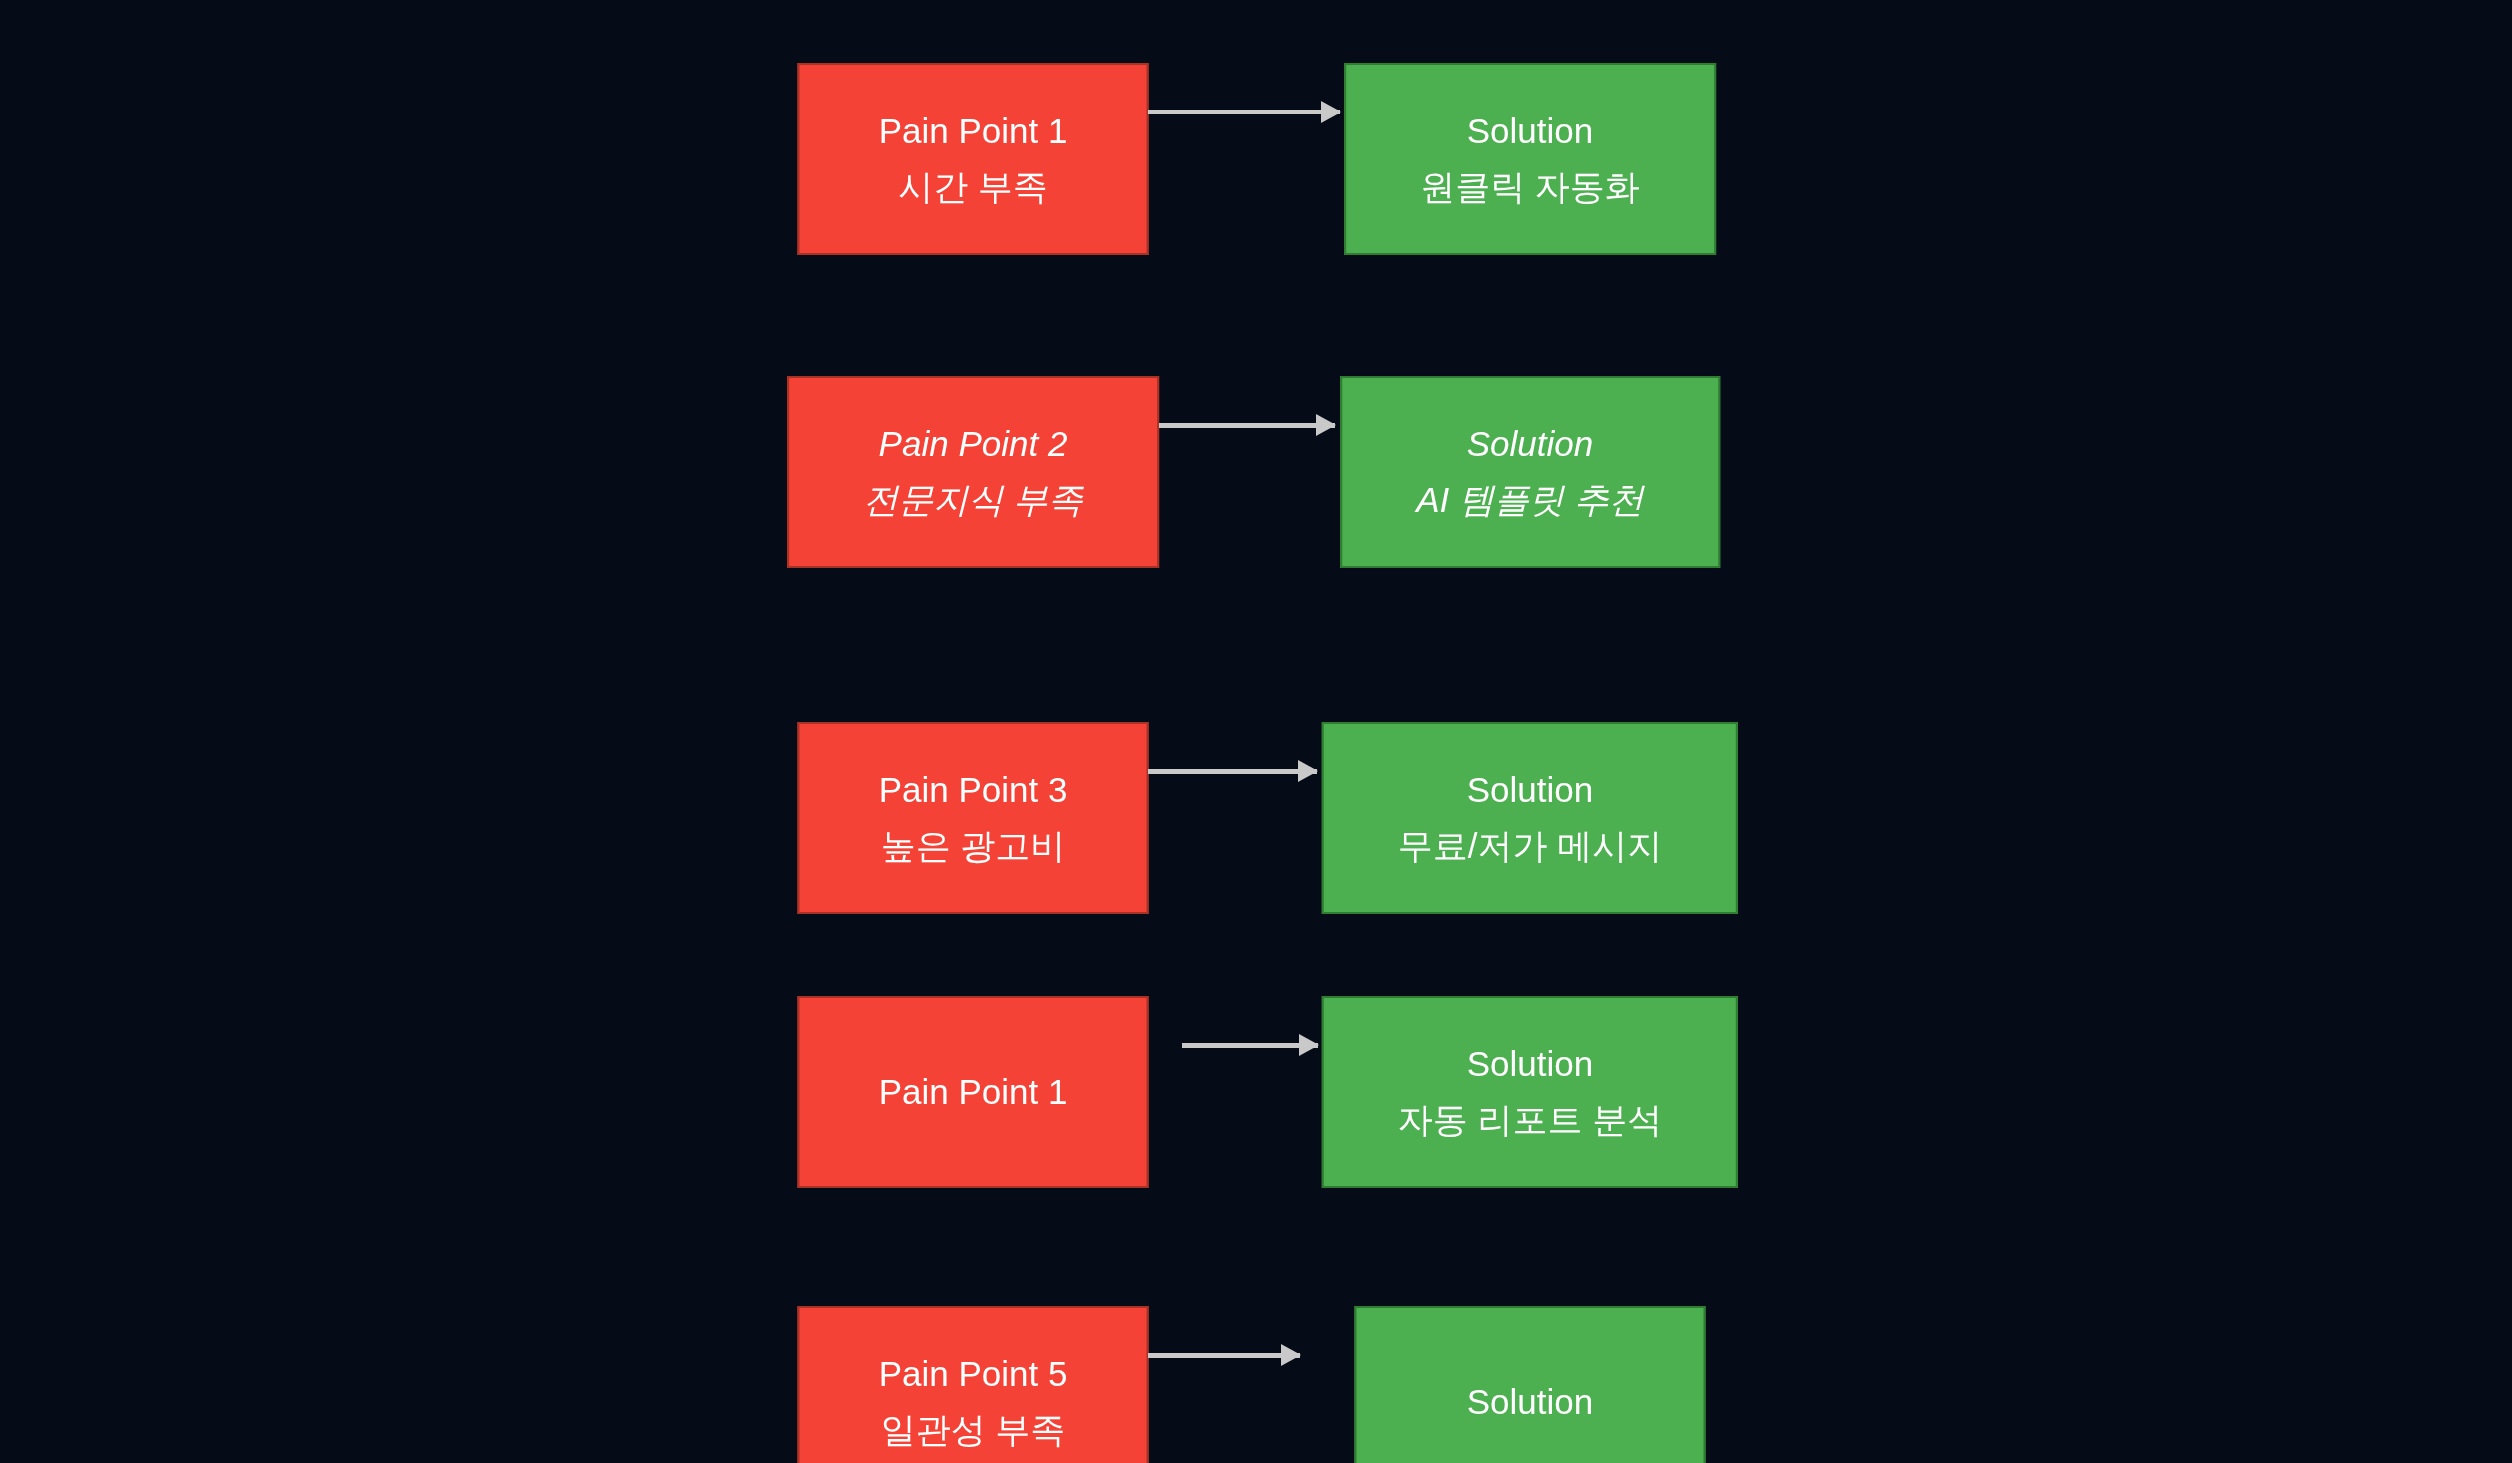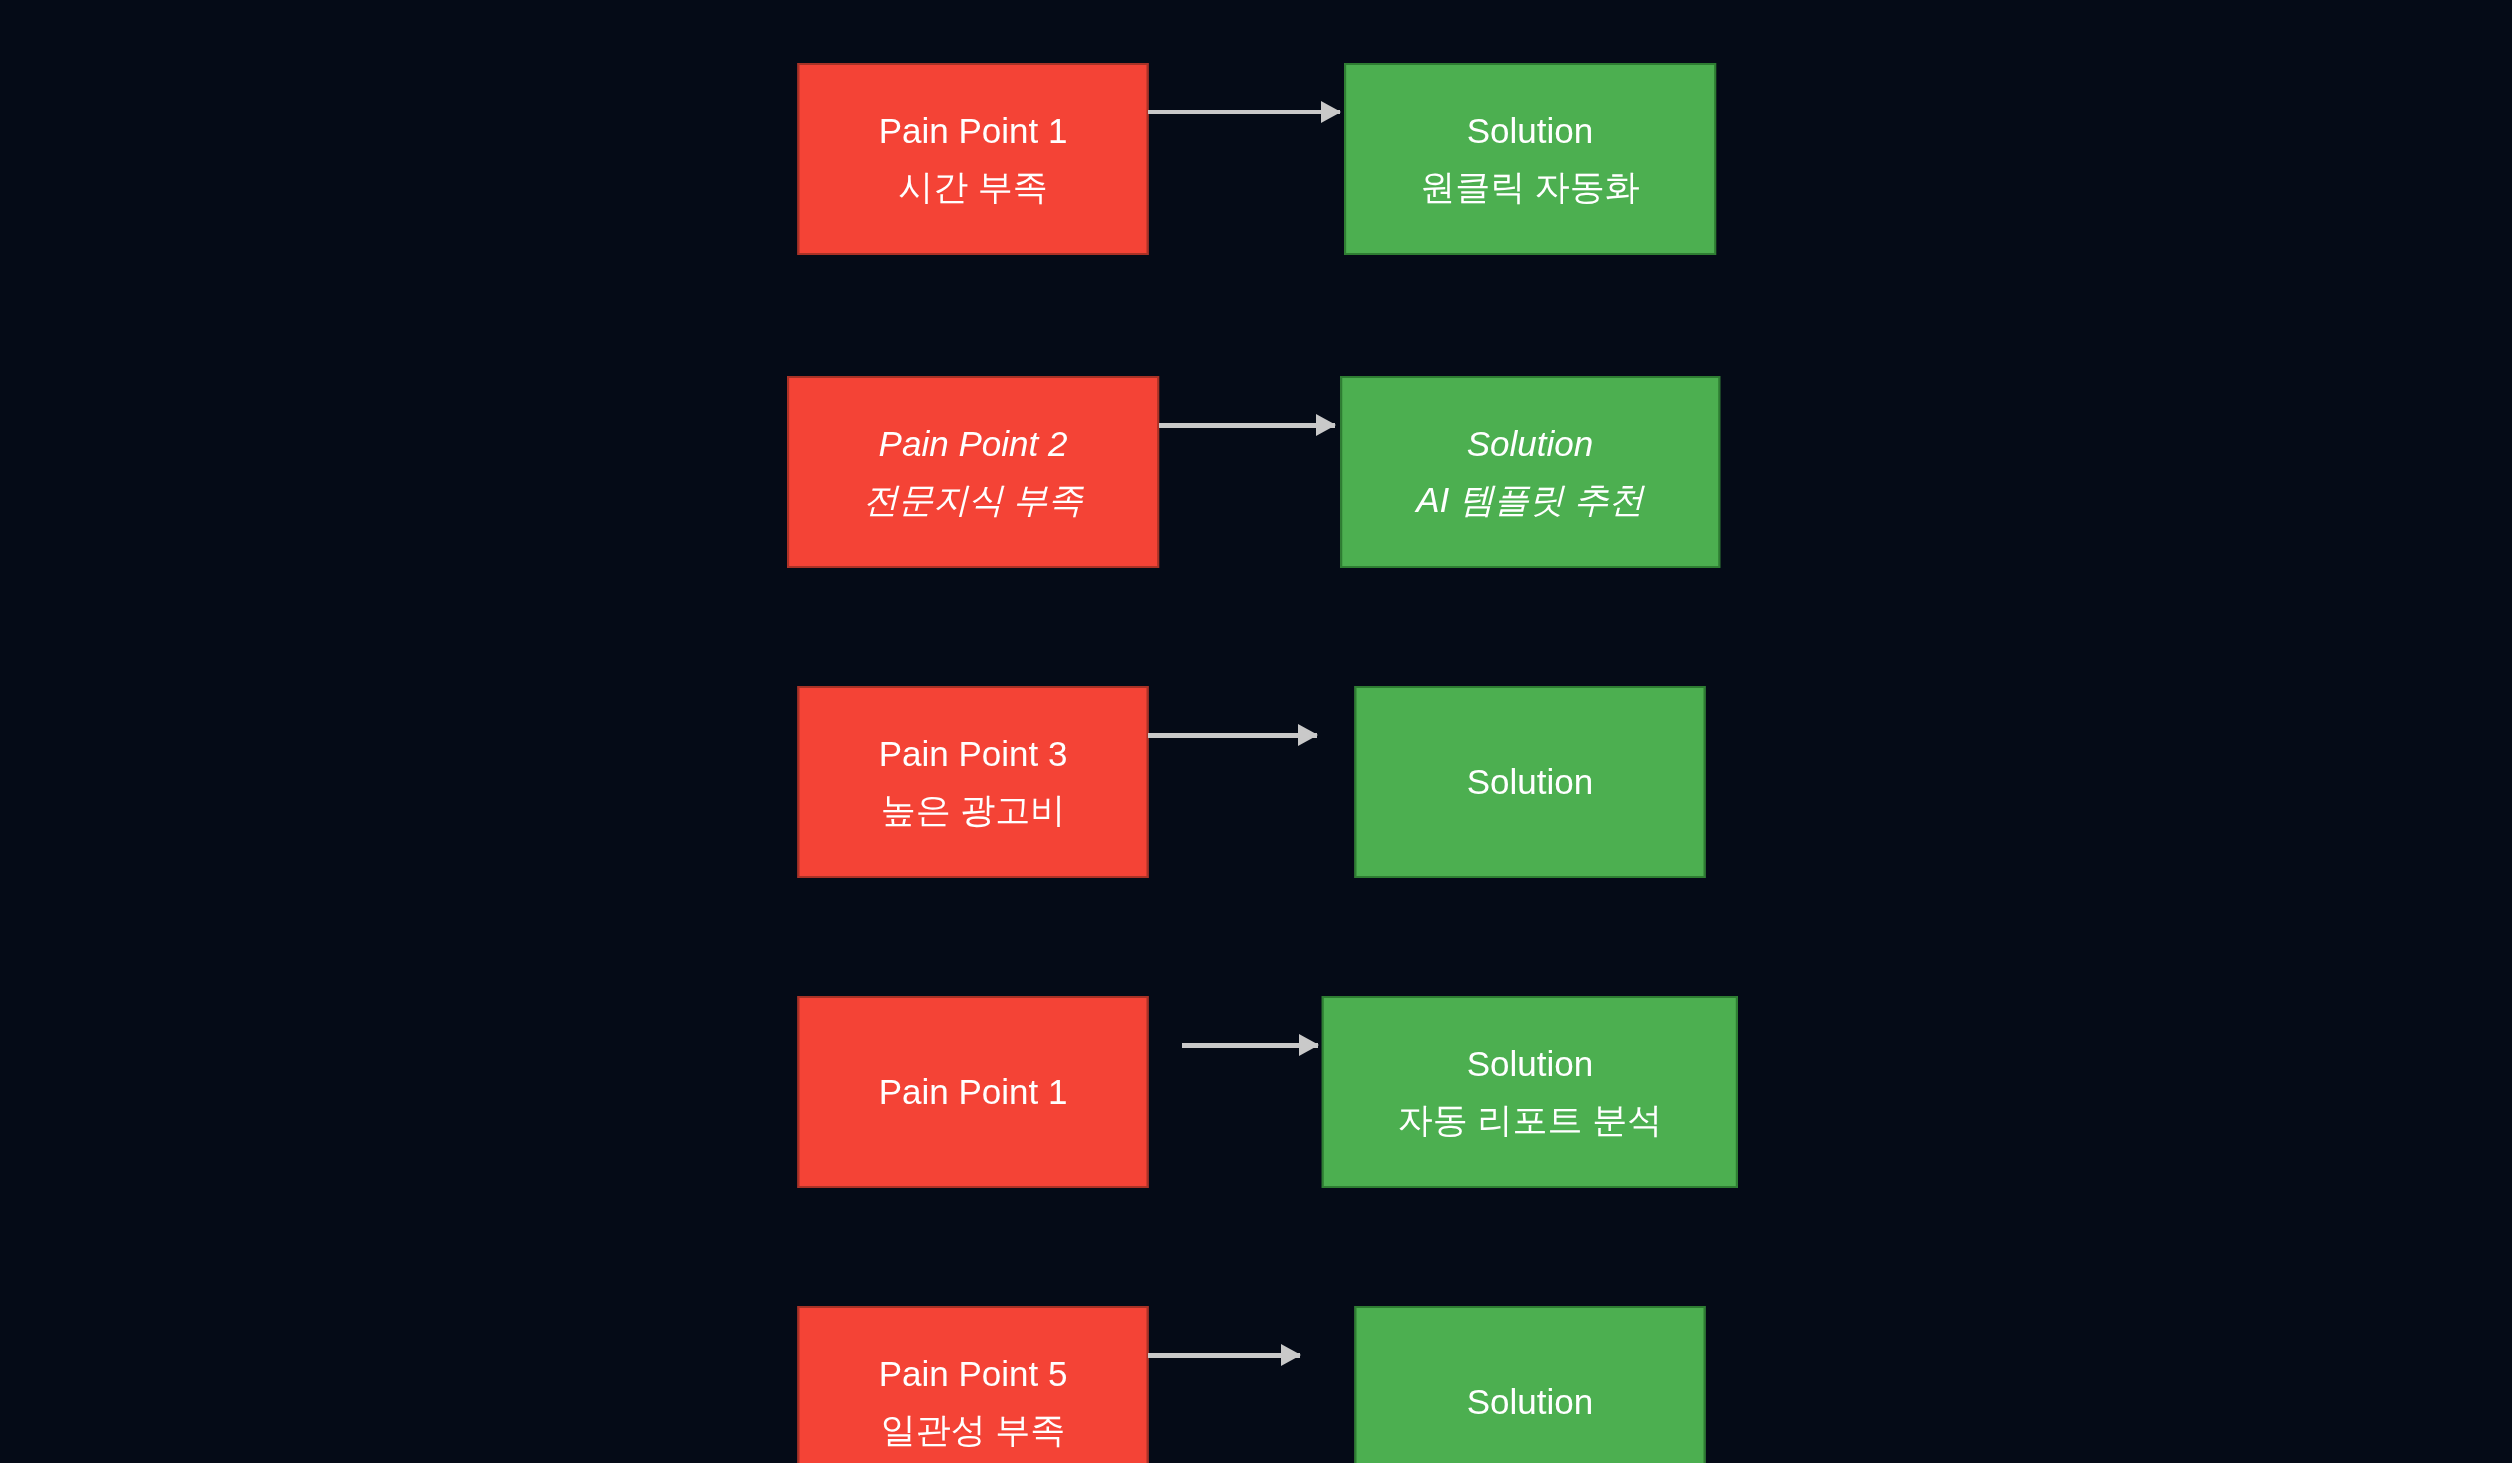--- a/index.html
+++ b/index.html
@@ -24,21 +24,21 @@
     overflow:hidden;
   }
   .row{
     position:absolute;
     left:0;
     width:100%;
     height:192px;
   }
   .row:nth-of-type(1){top:15.7px;}
   .row:nth-of-type(2){top:329px;font-style:italic;}
-  .row:nth-of-type(3){top:639px;}
+  .row:nth-of-type(3){top:675px;}
   .row:nth-of-type(4){top:949px;}
   .row:nth-of-type(5){top:1259px;padding-left:20px;}
   .box{
     position:absolute;
     top:0;
     height:192px;
     min-width:351px;
     padding:0 74px;
     box-sizing:border-box;
     display:flex;
@@ -128,20 +128,21 @@
     <div class="box pain">
       <div>Pain Point 3</div>
       <div>높은 광고비</div>
     </div>
     <div class="arrow" style="left: 1148px; width: 169px;">
       <div class="shaft"></div>
       <div class="head"></div>
     </div>
     <div class="box solution">
       <div>Solution</div>
+      <div>무료/저가 메시지</div>
     </div>
   </div>
 
   <div class="row">
     <div class="box pain">
       <div>Pain Point 1</div>
     </div>
     <div class="arrow" style="left: 1182px; width: 136px;">
       <div class="shaft"></div>
       <div class="head"></div>

